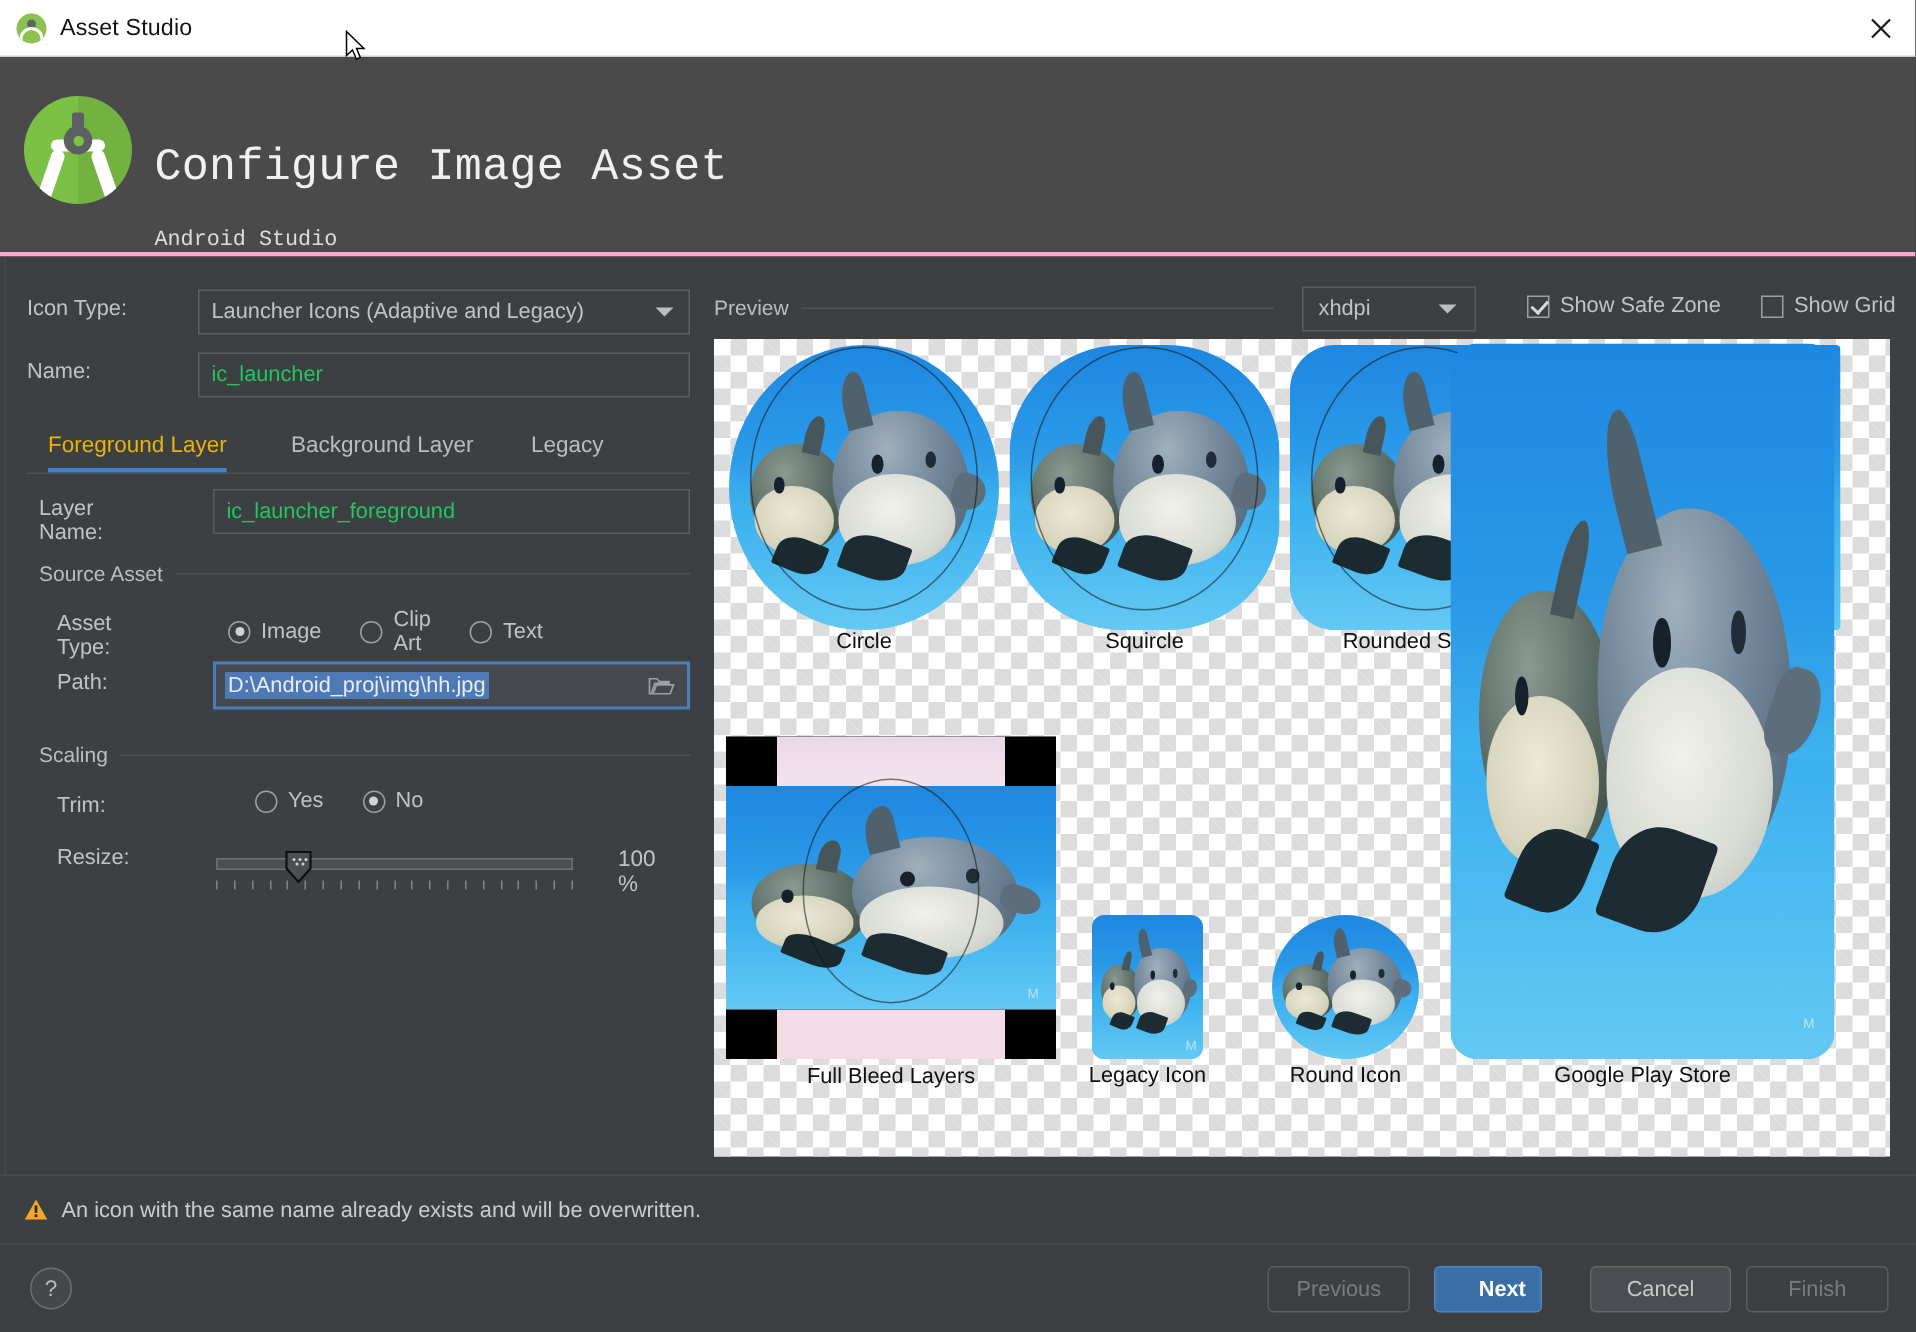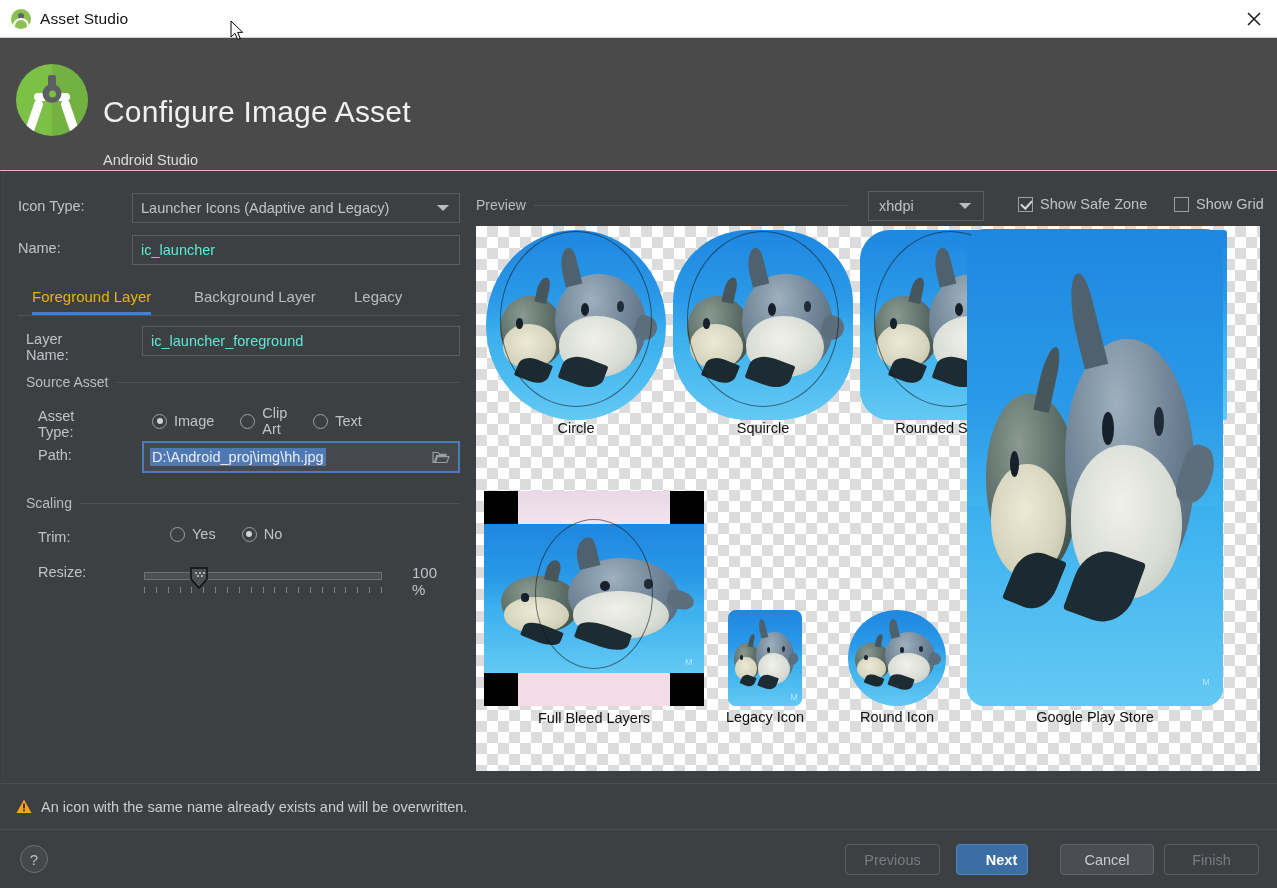--- a/index.html
+++ b/index.html
@@ -59,21 +59,22 @@
   .cursor {
     position: absolute; left: 230px; top: 20px;
     width: 14px; height: 22px; pointer-events: none; z-index: 50;
   }
 
   
   .header {
     position: absolute; left: 0; top: 38px;
     width: 1277px; height: 133px;
     background: #4a4a4a;
-    border-bottom: 1px solid #f9a8d4;
+    border-bottom: 3px solid #f9a8d4;
+    font-family: Liberation Mono, monospace;
   }
   .header-logo {
     position: absolute; left: 16px; top: 26px;
     width: 72px; height: 72px;
     border-radius: 50%;
     background: #7cc045;
     overflow: hidden;
   }
   .header-logo .shade {
     position: absolute; right: 0; top: 0; width: 50%; height: 100%;
@@ -122,21 +123,21 @@
   .left-edge-line {
     position: absolute; left: 3px; top: 0; width: 1px; height: 612px;
     background: #45484b;
   }
 
   
   .lbl { color: #bfc3c7; font-size: 14.5px; }
   .field {
     background: #3c4043;
     border: 1px solid #5a5e62;
-    color: #5eead4;
+    color: #22c55e;
     font-family: "Liberation Sans", sans-serif;
     font-size: 14.5px;
     height: 28px;
     padding: 0 8px;
     display: flex; align-items: center;
   }
 
   
   .row-icontype { position: absolute; left: 18px; top: 22px; }
   .row-icontype .lbl { position: absolute; left: 0; top: 5px; white-space: nowrap; }

